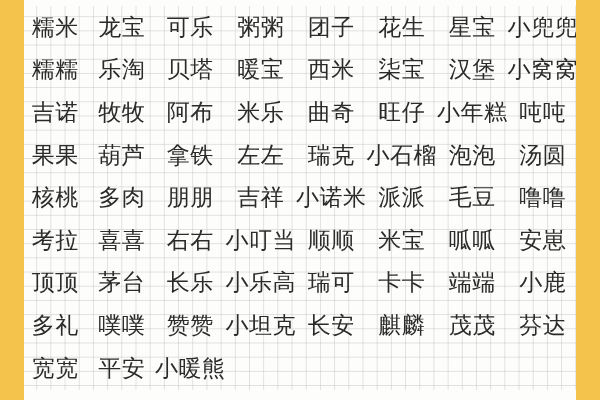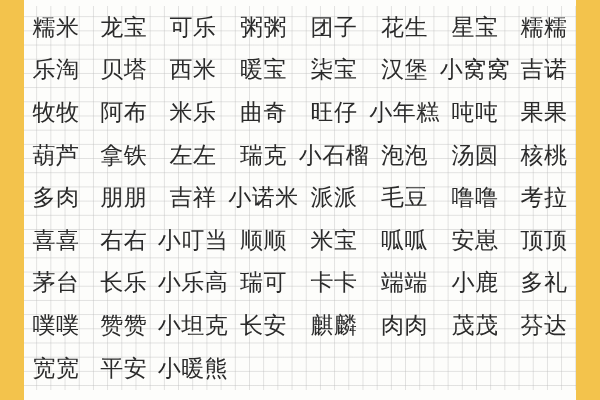--- a/index.html
+++ b/index.html
@@ -88,25 +88,26 @@
   <div class="sheet">
     <div class="top-fade"></div>
     <div class="grid" id="word-grid">
         <div class="cell">糯米</div>
         <div class="cell">龙宝</div>
         <div class="cell">可乐</div>
         <div class="cell">粥粥</div>
         <div class="cell">团子</div>
         <div class="cell">花生</div>
         <div class="cell">星宝</div>
+        <div class="cell">小兜兜</div>
         <div class="cell">糯糯</div>
         <div class="cell">乐淘</div>
         <div class="cell">贝塔</div>
+        <div class="cell">暖宝</div>
         <div class="cell">西米</div>
-        <div class="cell">暖宝</div>
         <div class="cell">柒宝</div>
         <div class="cell">汉堡</div>
         <div class="cell">小窝窝</div>
         <div class="cell">吉诺</div>
         <div class="cell">牧牧</div>
         <div class="cell">阿布</div>
         <div class="cell">米乐</div>
         <div class="cell">曲奇</div>
         <div class="cell">旺仔</div>
         <div class="cell">小年糕</div>
@@ -142,21 +143,20 @@
         <div class="cell">瑞可</div>
         <div class="cell">卡卡</div>
         <div class="cell">端端</div>
         <div class="cell">小鹿</div>
         <div class="cell">多礼</div>
         <div class="cell">噗噗</div>
         <div class="cell">赞赞</div>
         <div class="cell">小坦克</div>
         <div class="cell">长安</div>
         <div class="cell">麒麟</div>
-        <div class="cell">肉肉</div>
         <div class="cell">茂茂</div>
         <div class="cell">芬达</div>
         <div class="cell">宽宽</div>
         <div class="cell">平安</div>
         <div class="cell">小暖熊</div>
       </div>
     <div class="bottom-fade"></div>
   </div>
 </div>
 

